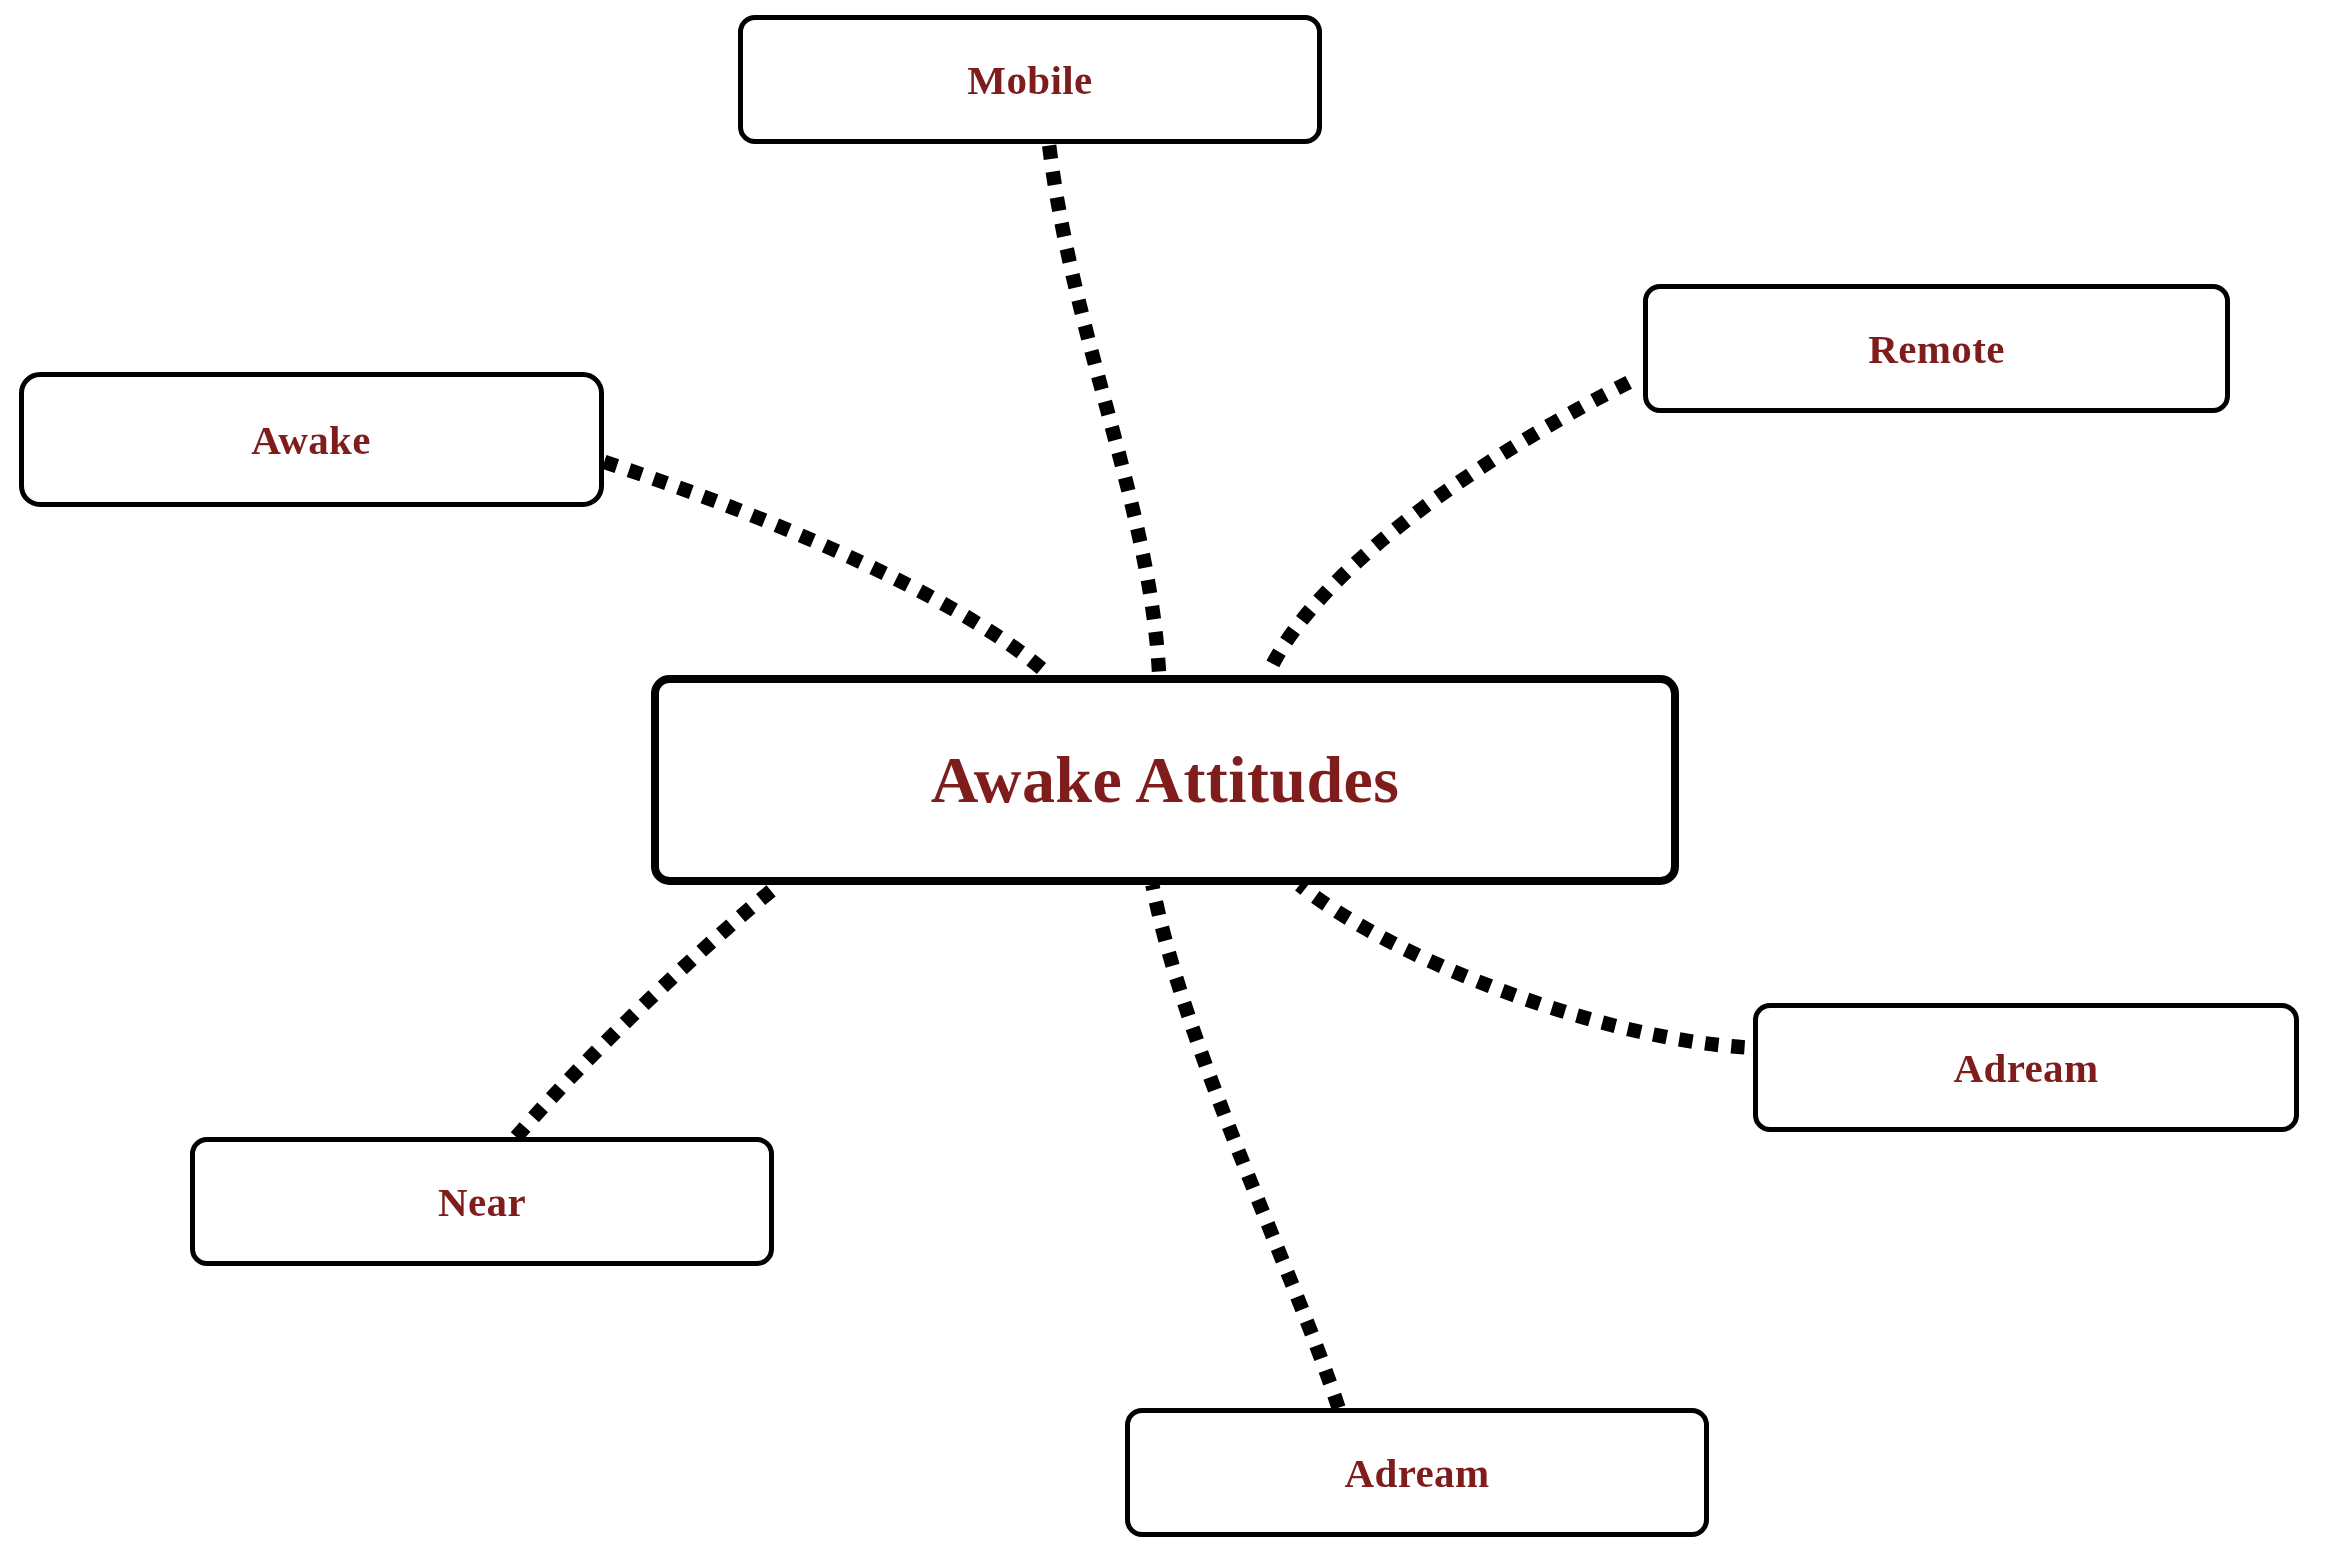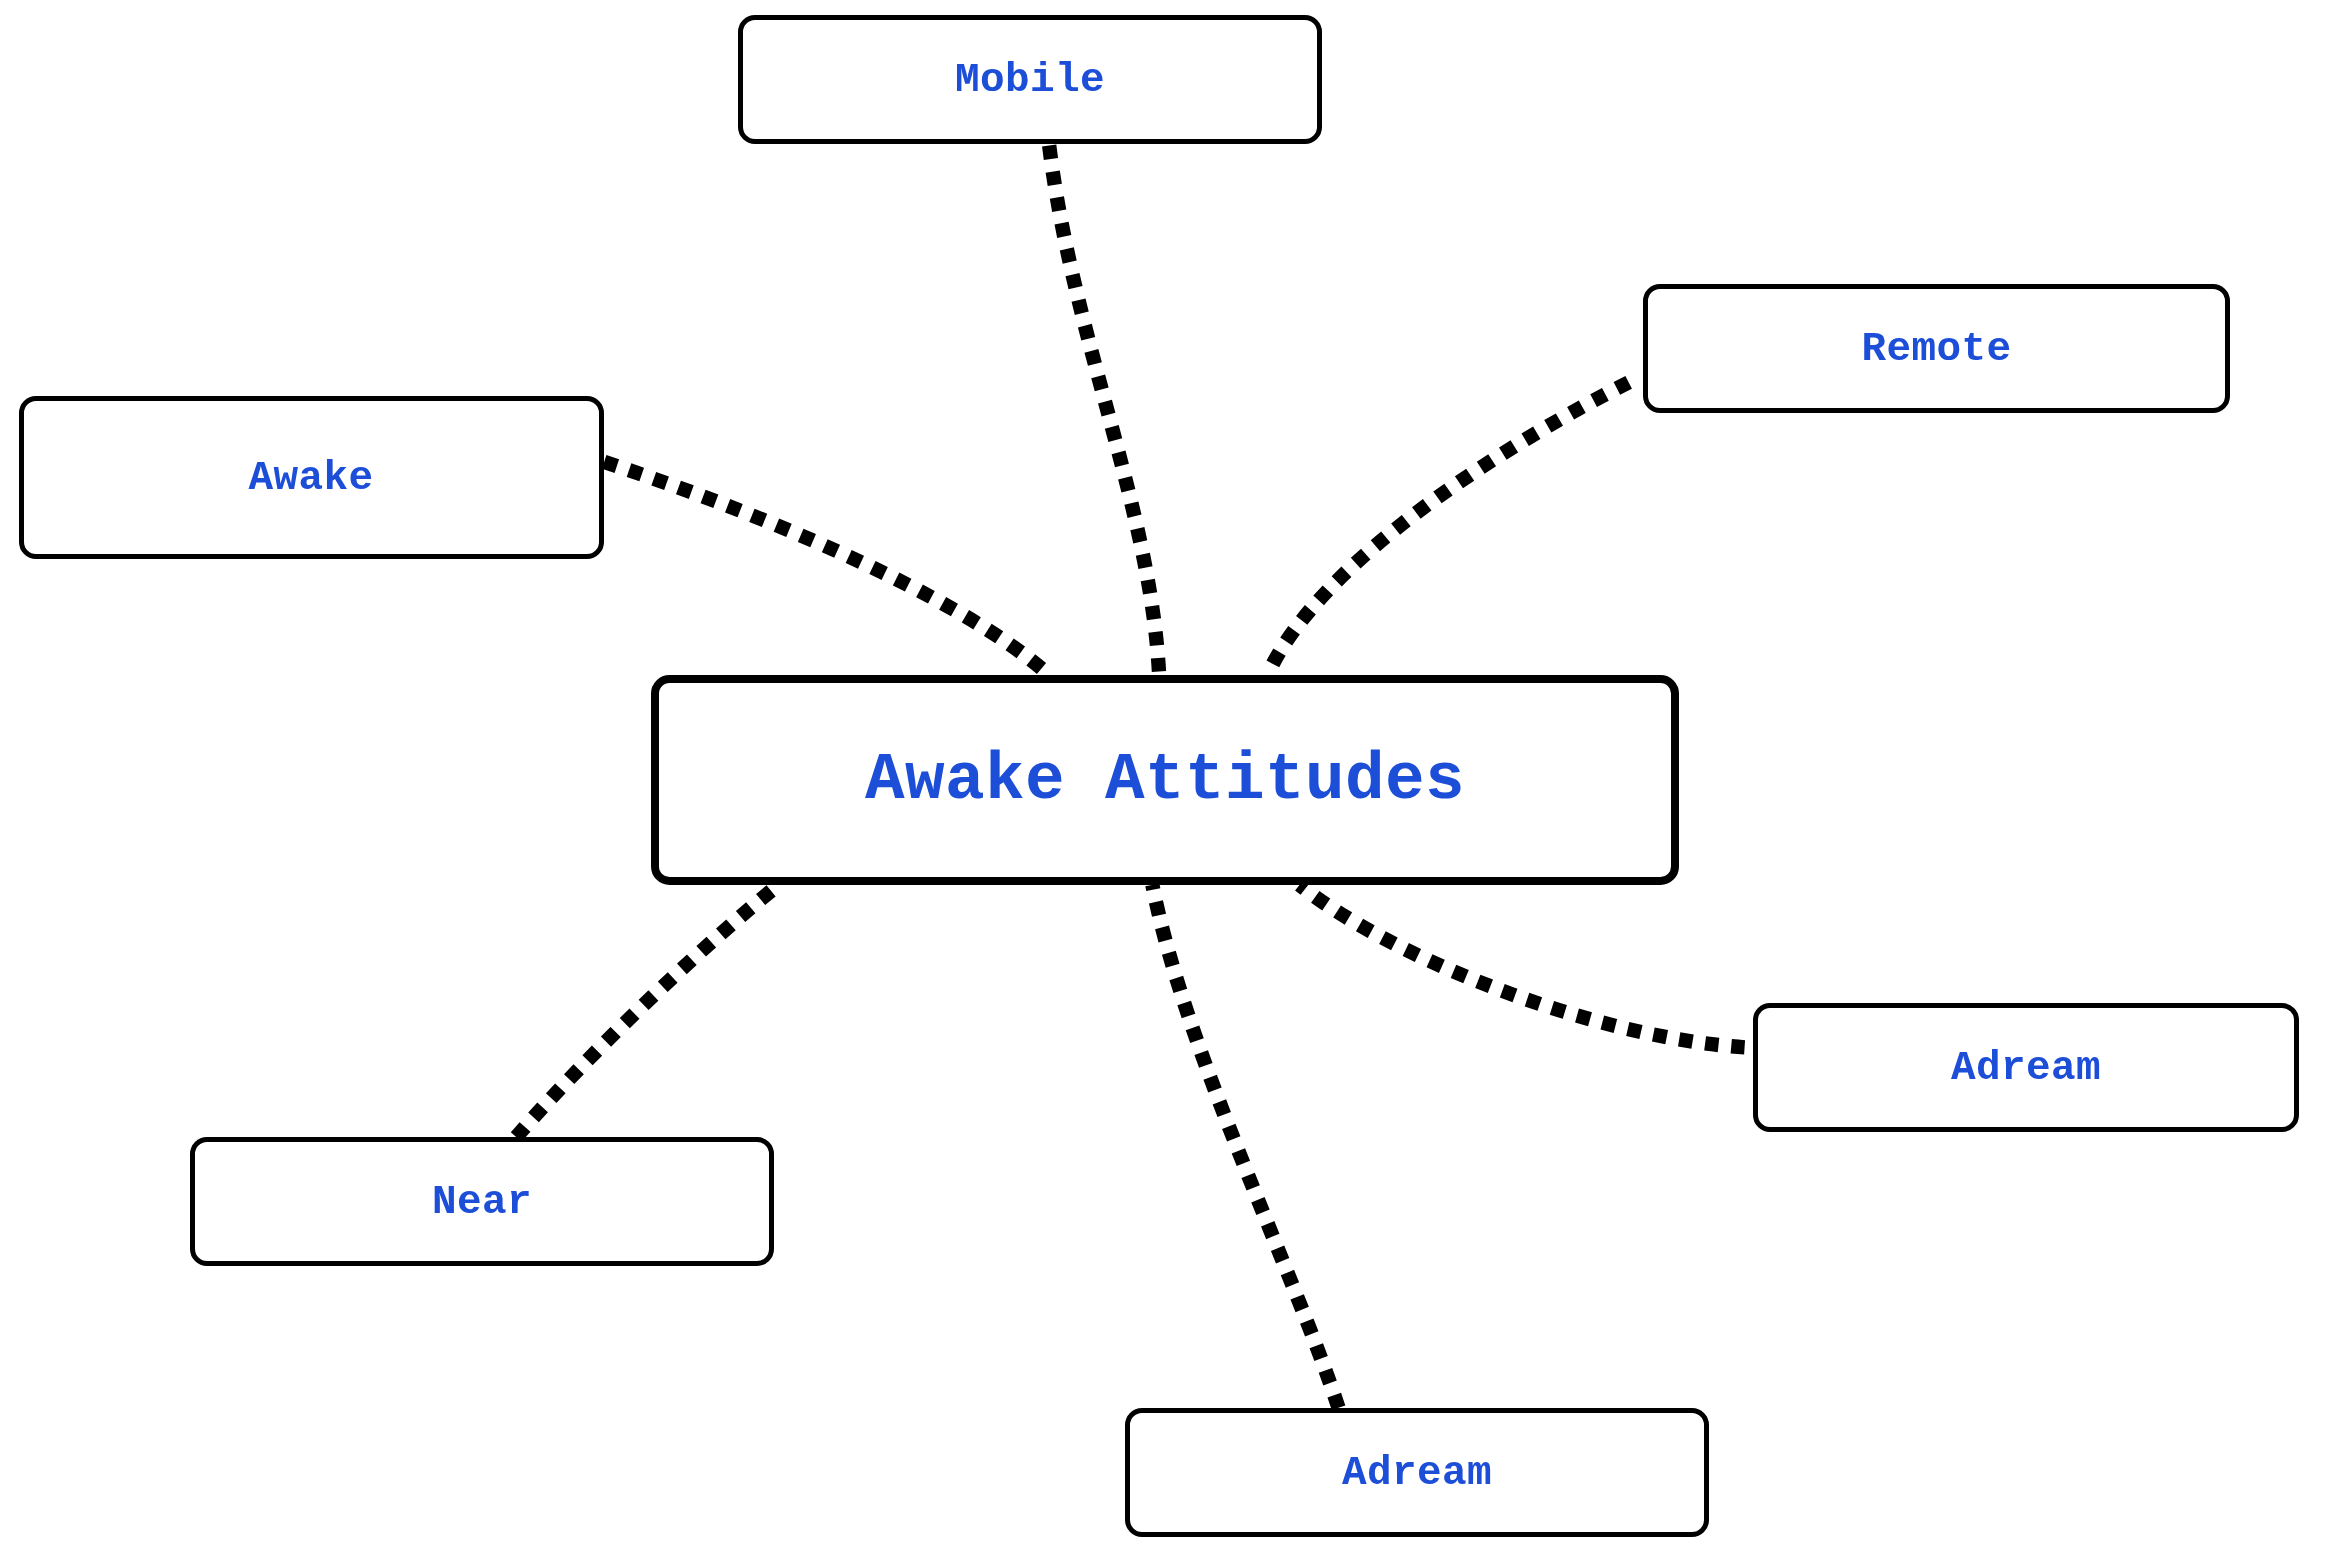--- a/index.html
+++ b/index.html
@@ -28,23 +28,23 @@
     box-sizing: border-box;
     background: #ffffff;
     border: 5.1px solid #000000;
     border-radius: 17px;
     display: flex;
     align-items: center;
     justify-content: center;
     z-index: 2;
   }
   .node-label {
-    font-family: Liberation Mono, monospace;
+    font-family: Liberation Serif, serif;
     font-weight: bold;
-    color: #1d4ed8;
+    color: #7f1d1d;
     white-space: nowrap;
     letter-spacing: 0.4px;
   }
   .node.leaf {
     border-width: 5.1px;
     border-radius: 17px;
   }
   .node.leaf .node-label {
     font-size: 41px;
   }
@@ -73,21 +73,21 @@
   <div id="nodes">
       <div class="node central" style="left: 651px; top: 675px; width: 1028px; height: 210px;">
         <span class="node-label">Awake Attitudes</span>
       </div>
       <div class="node leaf" style="left: 738px; top: 15.2px; width: 584px; height: 129px;">
         <span class="node-label">Mobile</span>
       </div>
       <div class="node leaf" style="left: 1635px; top: 284px; width: 587px; height: 129px; margin-left: 8px;">
         <span class="node-label">Remote</span>
       </div>
-      <div class="node leaf" style="left: 18.6px; top: 396px; width: 585px; height: 163px;">
+      <div class="node leaf" style="left: 18.6px; top: 372px; width: 585px; height: 135px; border-radius: 21px;">
         <span class="node-label">Awake</span>
       </div>
       <div class="node leaf" style="left: 1753px; top: 1003px; width: 546px; height: 129px;">
         <span class="node-label">Adream</span>
       </div>
       <div class="node leaf" style="left: 190px; top: 1137px; width: 584px; height: 129px;">
         <span class="node-label">Near</span>
       </div>
       <div class="node leaf" style="left: 1125px; top: 1408px; width: 584px; height: 129px;">
         <span class="node-label">Adream</span>

